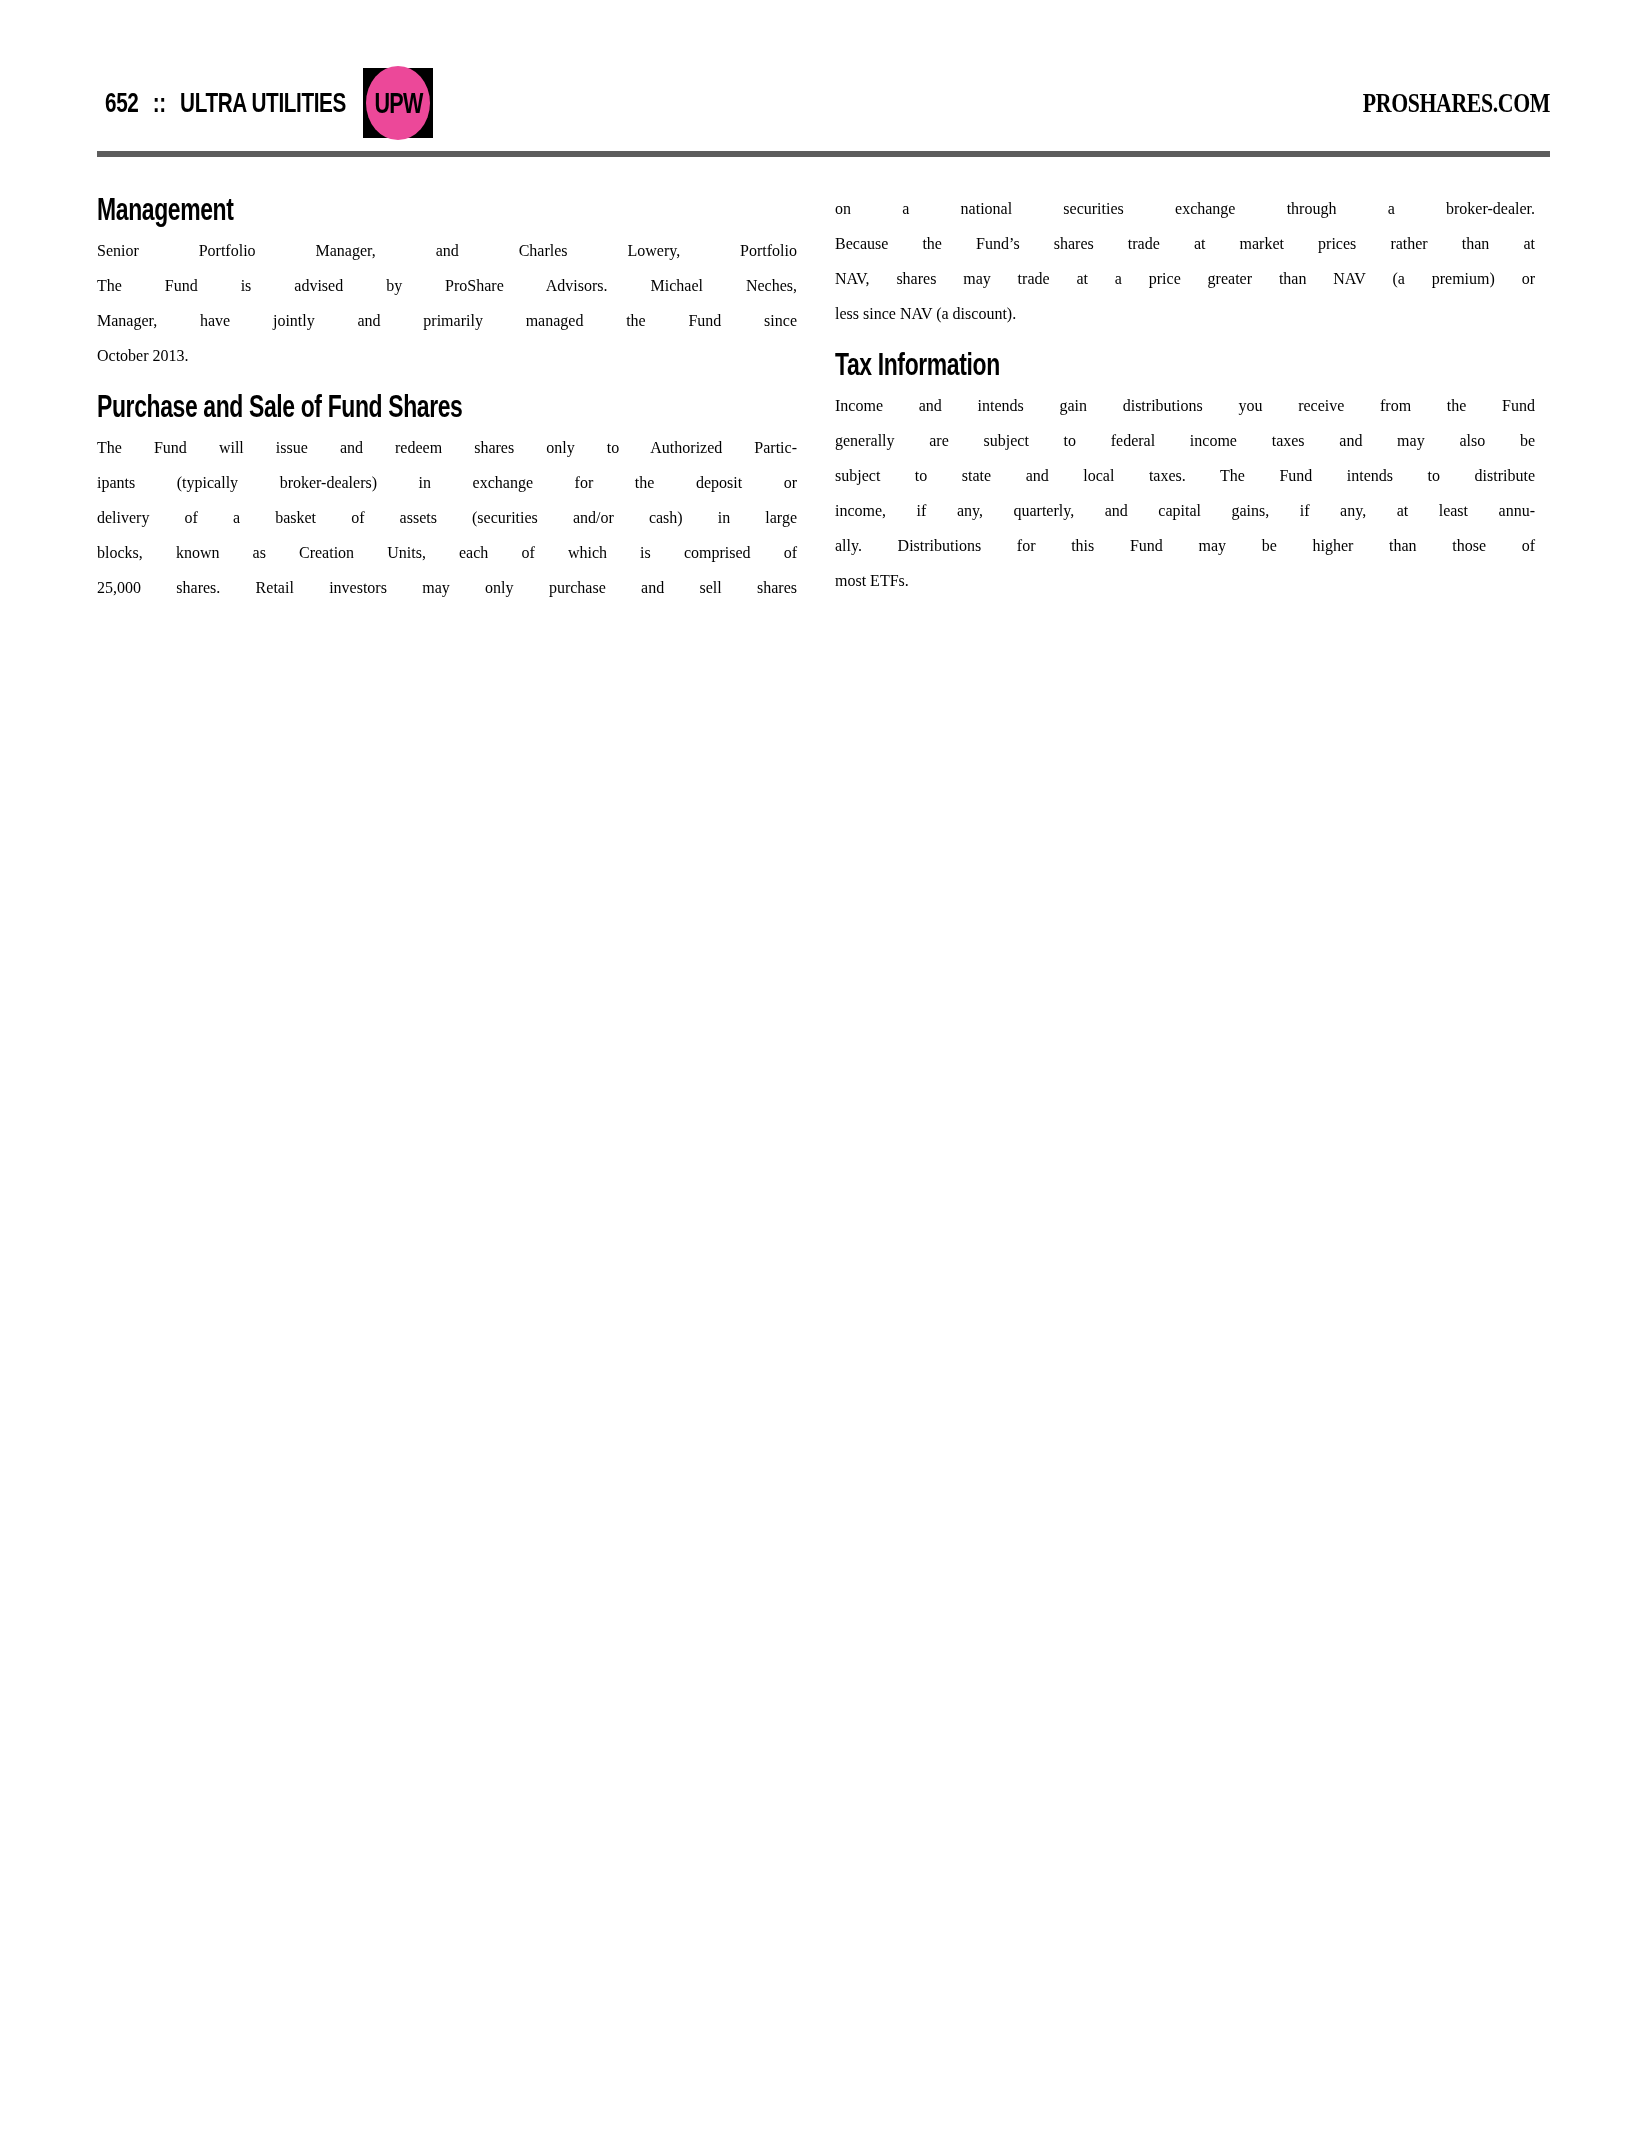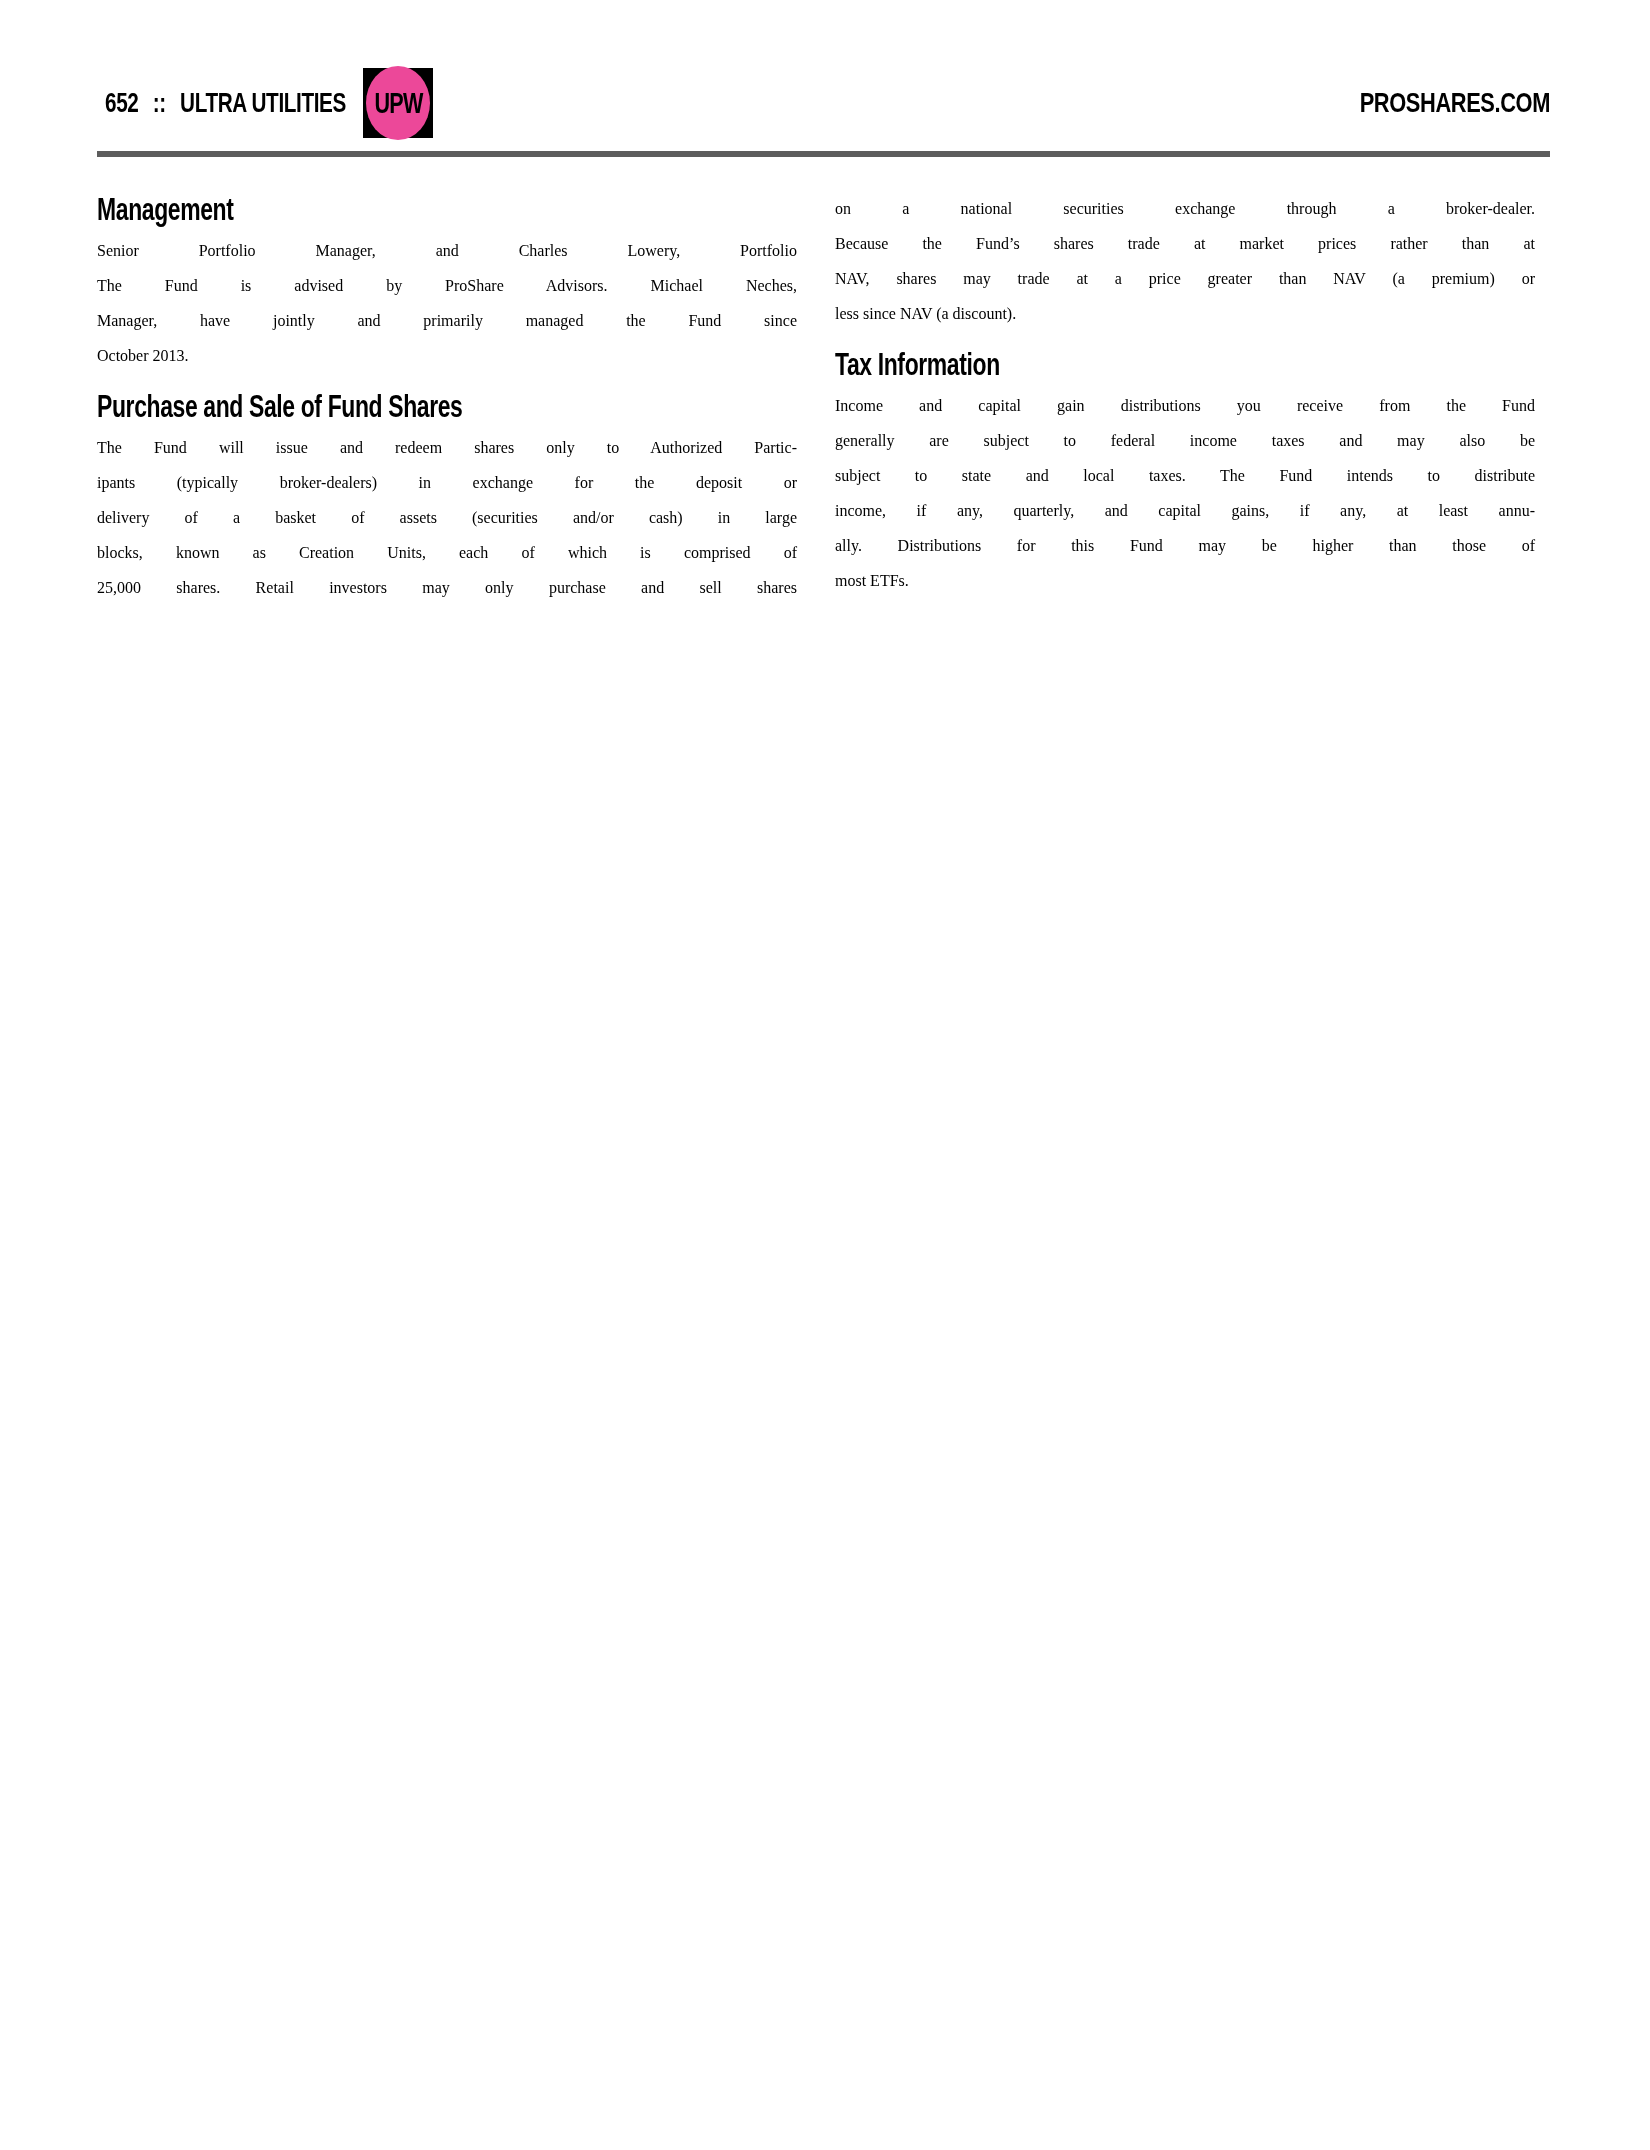--- a/index.html
+++ b/index.html
@@ -21,21 +21,21 @@
     font-family: "Liberation Sans", sans-serif;
     font-weight: bold; font-size: 28px;
     white-space: nowrap;
   }
   .cond  { display: inline-block; transform: scaleX(0.74); transform-origin: 0 50%; letter-spacing: -0.5px; white-space: nowrap; }
   .cond-r{ display: inline-block; transform: scaleX(0.78); transform-origin: 100% 50%; letter-spacing: -0.5px; white-space: nowrap; }
   .hdr-title .sep { margin: 0 12px; }
   .hdr-site {
     position: absolute; right: 0; top: 0; height: 70px;
     display: flex; align-items: center;
-    font-family: Liberation Sans, sans-serif;
+    font-family: Liberation Serif, serif;
     font-weight: bold; font-size: 28px;
   }
   .logo { position: absolute; left: 258px; top: 0; width: 70px; height: 70px; background: #000; }
   .logo-circle {
     position: absolute; left: 3px; top: -2px; width: 64px; height: 74px;
     background: #ec4899; border-radius: 50%;
     display: flex; align-items: center; justify-content: center;
   }
   .logo-ticker {
     font-family: "Liberation Sans", sans-serif;
@@ -107,21 +107,21 @@
       </div>
     <div class="col">
         <section class="section">
           <div class="bodyline">on a national securities exchange through a broker-dealer.</div>
           <div class="bodyline">Because the Fund’s shares trade at market prices rather than at</div>
           <div class="bodyline">NAV, shares may trade at a price greater than NAV (a premium) or</div>
           <div class="bodyline last">less since NAV (a discount).</div>
         </section>
         <section class="section">
           <h2><span class="cond">Tax Information</span></h2>
-          <div class="bodyline">Income and capital gain distributions you receive from the Fund</div>
+          <div class="bodyline">Income and intends gain distributions you receive from the Fund</div>
           <div class="bodyline">generally are subject to federal income taxes and may also be</div>
           <div class="bodyline">subject to state and local taxes. The Fund intends to distribute</div>
           <div class="bodyline">income, if any, quarterly, and capital gains, if any, at least annu-</div>
           <div class="bodyline">ally. Distributions for this Fund may be higher than those of</div>
           <div class="bodyline last">most ETFs.</div>
         </section>
       </div>
   </div>
 
 </div>

